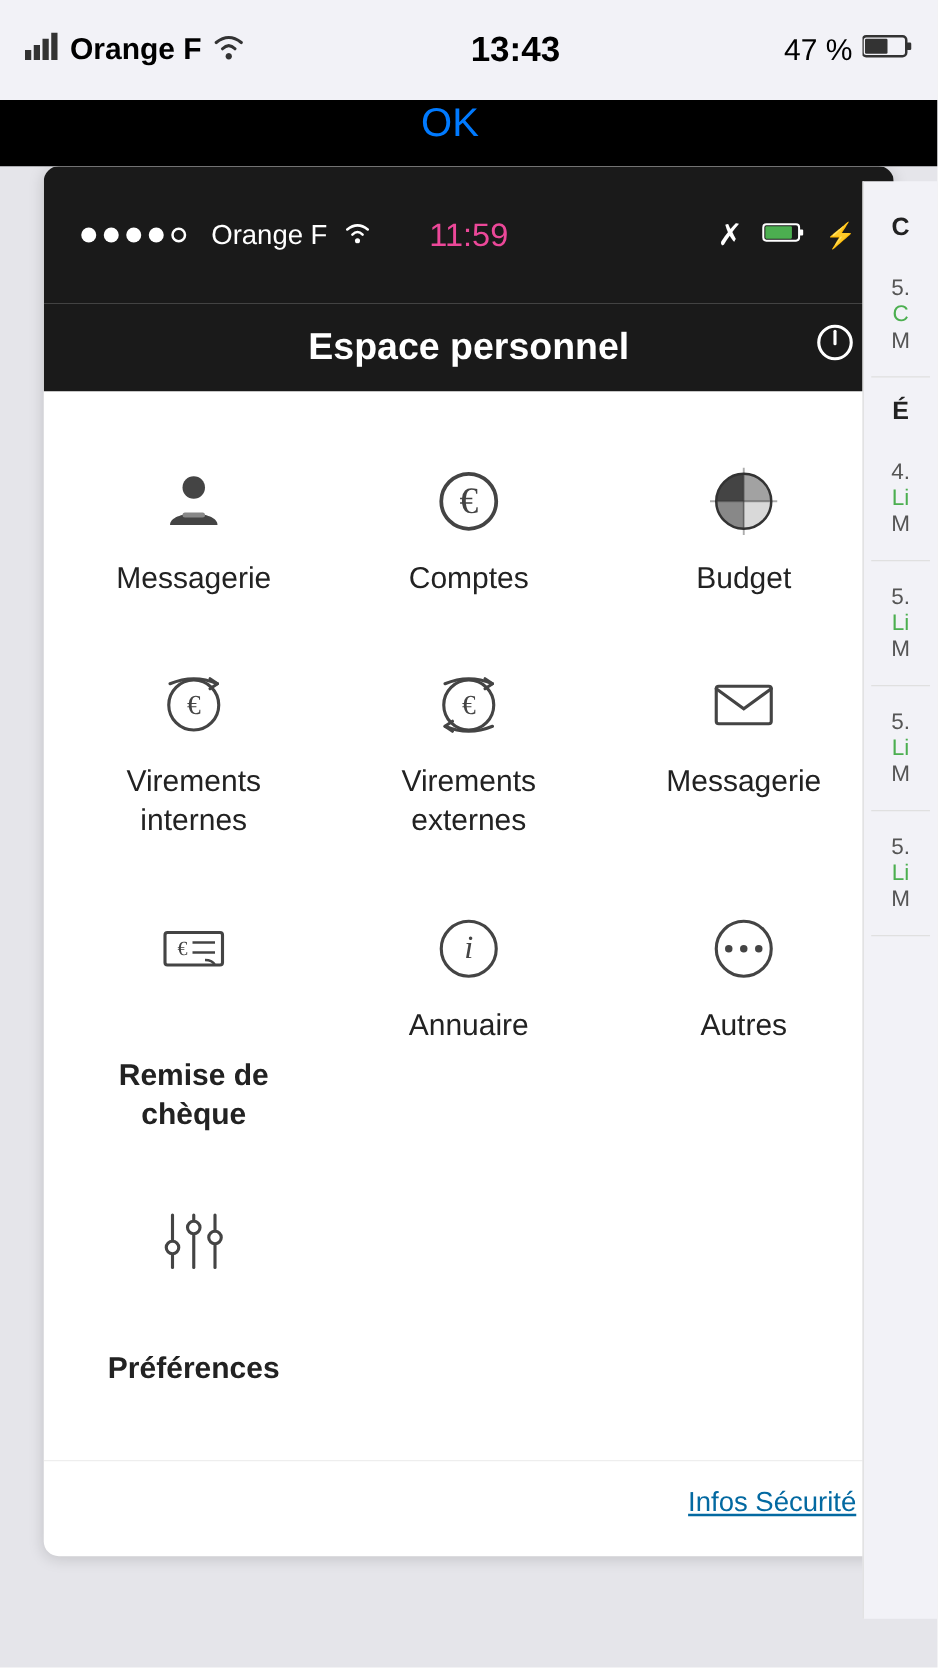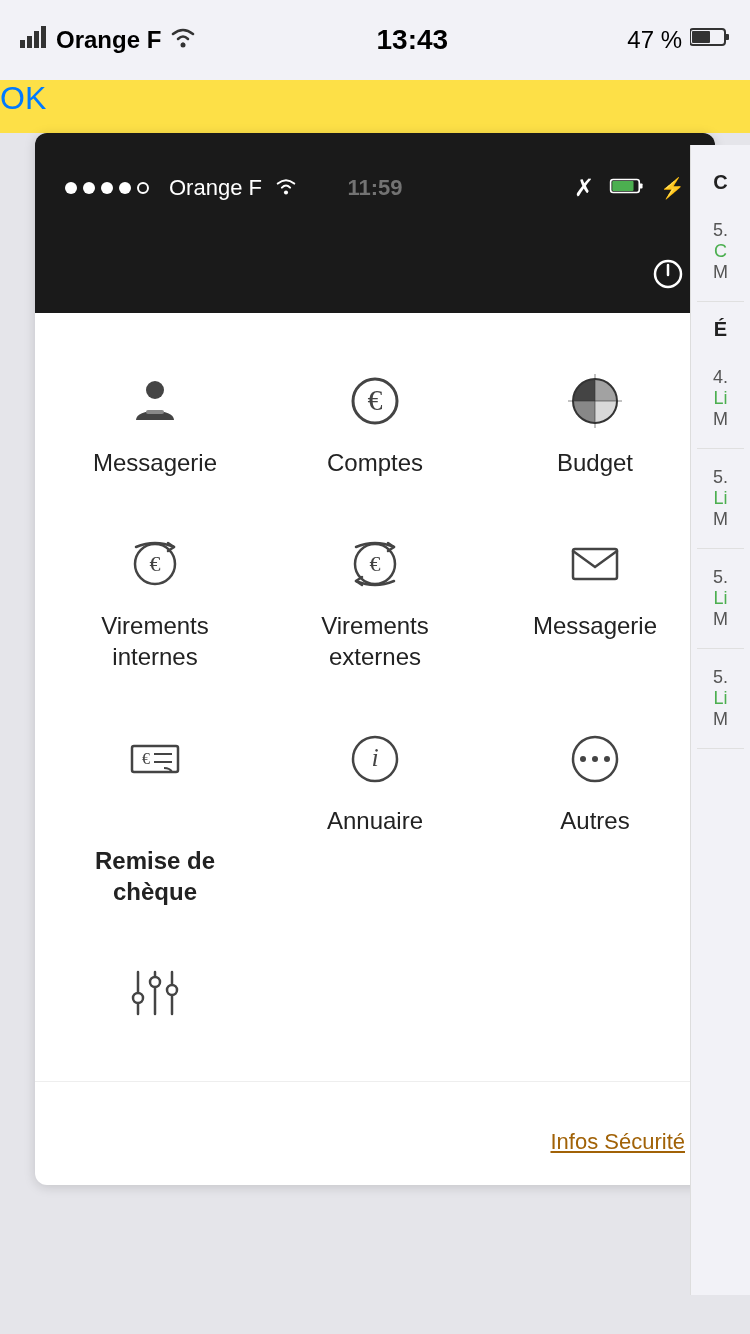--- a/index.html
+++ b/index.html
@@ -39,23 +39,23 @@
     .status-right {
       display: flex;
       align-items: flex-end;
       gap: 8px;
       font-size: 24px;
     }
 
     
     .ok-button-row {
       width: 750px;
-      background: #fde047;
-      display: flex;
-      justify-content: flex-start;
+      background: #000000;
+      display: flex;
+      justify-content: center;
       padding: 0 30px 16px 0;
     }
     .ok-button {
       font-size: 32px;
       color: #007AFF;
       font-weight: 400;
       background: none;
       border: none;
       cursor: pointer;
     }
@@ -161,23 +161,22 @@
 
     
     .security-footer {
       display: flex;
       justify-content: flex-end;
       padding: 20px 30px 30px;
       border-top: 1px solid #eee;
     }
     .security-link {
       font-size: 22px;
-      color: #a16207;
+      color: #0369a1;
       text-decoration: underline;
-      margin-top: 27px;
     }
 
     
     .right-panel {
       position: absolute;
       right: 0;
       top: 145px;
       width: 60px;
       height: 1150px;
       background: #f2f2f7;
@@ -256,35 +255,36 @@
       </div>
       <span style="color:white;font-size:22px;margin-left:8px;">Orange F</span>
       <span style="color:white;font-size:22px;">
         <svg width="24" height="18" viewBox="0 0 28 22">
           <path d="M9 13 Q14 8 19 13" stroke="white" stroke-width="2.5" fill="none" stroke-linecap="round"></path>
           <path d="M4 8 Q14 0 24 8" stroke="white" stroke-width="2.5" fill="none" stroke-linecap="round"></path>
           <circle cx="14" cy="19" r="2.5" fill="white"></circle>
         </svg>
       </span>
     </div>
-    <div style="position:absolute;left:50%;transform:translateX(-50%);color:#737373;font-size:22px;font-weight:700;">11:59</div>
+    <div style="position:absolute;left:50%;transform:translateX(-50%);color:#ec4899;font-size:26px;font-weight:400;">11:59</div>
     <div class="app-header-right">
       <span style="color:white;font-size:24px;">✗</span>
       <span>
         <svg width="38" height="18" viewBox="0 0 40 22">
           <rect x="0" y="3" width="35" height="16" rx="3" ry="3" fill="none" stroke="white" stroke-width="2"></rect>
           <rect x="35" y="8" width="4" height="6" rx="1" fill="white"></rect>
           <rect x="2" y="5" width="26" height="12" rx="1" fill="#4CAF50"></rect>
         </svg>
       </span>
       <span style="color:white;font-size:20px;">⚡</span>
     </div>
   </div>
 
   <div class="app-title-bar">
+    <span class="app-title">Espace personnel</span>
     <span class="power-btn">
       <svg width="34" height="34" viewBox="0 0 34 34">
         <circle cx="17" cy="17" r="13" fill="none" stroke="white" stroke-width="2.5"></circle>
         <line x1="17" y1="8" x2="17" y2="18" stroke="white" stroke-width="2.5" stroke-linecap="round"></line>
       </svg>
     </span>
   </div>
 
   <div class="menu-grid">
 
@@ -404,20 +404,21 @@
       <div class="menu-icon">
         <svg viewBox="0 0 54 54" fill="none" xmlns="http://www.w3.org/2000/svg">
           <line x1="27" y1="6" x2="27" y2="48" stroke="#444" stroke-width="2.5" stroke-linecap="round"></line>
           <line x1="10" y1="6" x2="10" y2="48" stroke="#444" stroke-width="2.5" stroke-linecap="round"></line>
           <line x1="44" y1="6" x2="44" y2="48" stroke="#444" stroke-width="2.5" stroke-linecap="round"></line>
           <circle cx="27" cy="16" r="5" fill="white" stroke="#444" stroke-width="2.5"></circle>
           <circle cx="10" cy="32" r="5" fill="white" stroke="#444" stroke-width="2.5"></circle>
           <circle cx="44" cy="24" r="5" fill="white" stroke="#444" stroke-width="2.5"></circle>
         </svg>
       </div>
+      <span class="menu-label bold" style="font-weight:700;">Préférences</span>
     </div>
 
   </div>
 
   <div class="security-footer">
     <a class="security-link" href="#">Infos Sécurité</a>
   </div>
 
 </div>
 

